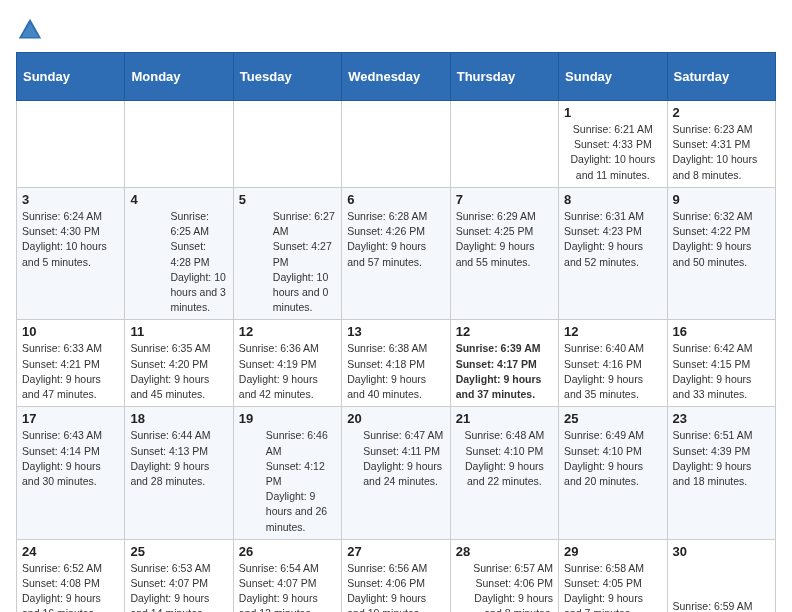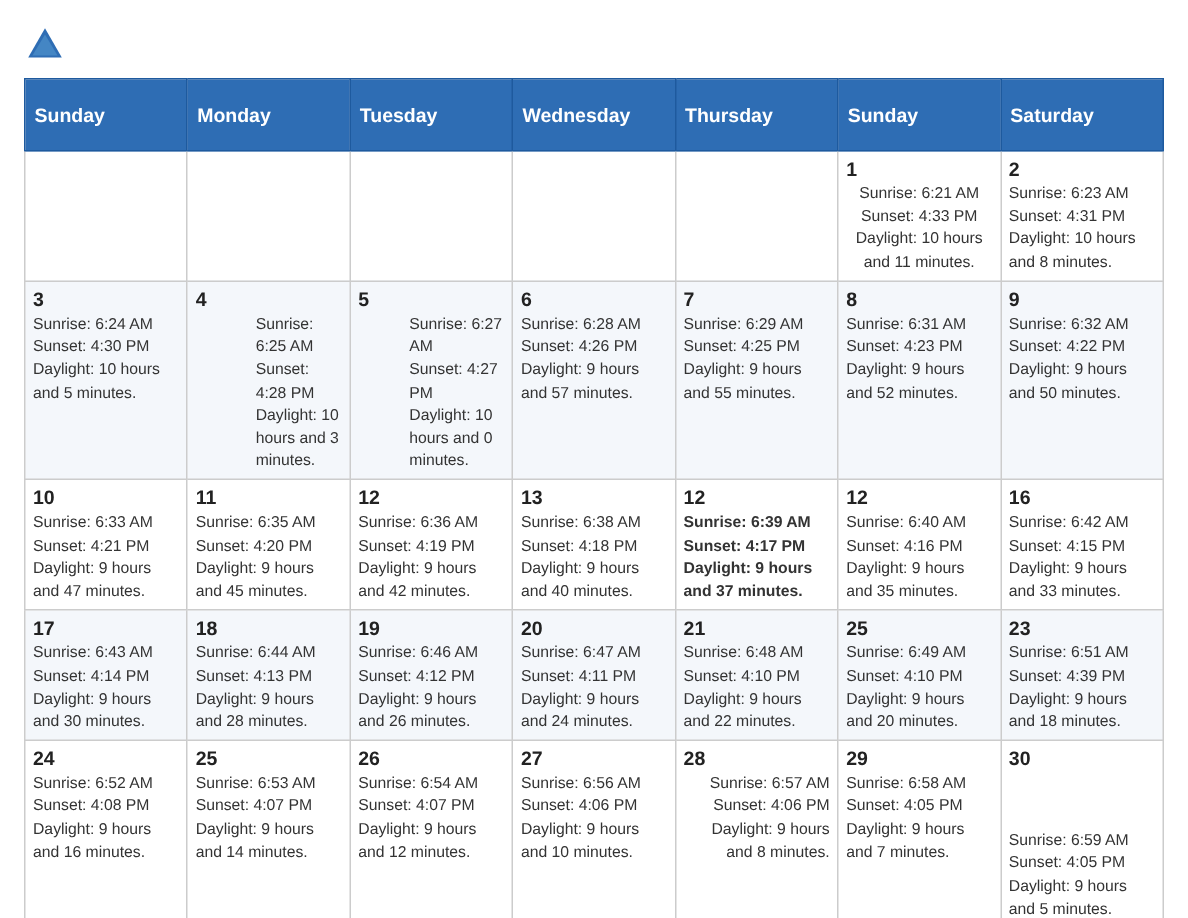--- a/index.html
+++ b/index.html
@@ -246,33 +246,33 @@
 Daylight: 9 hours and 30 minutes.</div>
         </td>
         <td>
           <span class="day-num">18</span>
           <div class="day-info" style="white-space: pre-line;">Sunrise: 6:44 AM
 Sunset: 4:13 PM
 Daylight: 9 hours and 28 minutes.</div>
         </td>
         <td>
           <span class="day-num">19</span>
-          <div class="day-info" style="white-space: pre-line;">Sunrise: 6:46 AM
+          <div class="day-info" style="white-space: pre-line; margin-left: 27px;">Sunrise: 6:46 AM
 Sunset: 4:12 PM
 Daylight: 9 hours and 26 minutes.</div>
         </td>
         <td>
           <span class="day-num">20</span>
-          <div class="day-info" style="white-space: pre-line;">Sunrise: 6:47 AM
+          <div class="day-info" style="white-space: pre-line; margin-left: 16px;">Sunrise: 6:47 AM
 Sunset: 4:11 PM
 Daylight: 9 hours and 24 minutes.</div>
         </td>
         <td>
           <span class="day-num">21</span>
-          <div class="day-info" style="white-space: pre-line;">Sunrise: 6:48 AM
+          <div class="day-info" style="white-space: pre-line; text-align: center;">Sunrise: 6:48 AM
 Sunset: 4:10 PM
 Daylight: 9 hours and 22 minutes.</div>
         </td>
         <td>
           <span class="day-num">25</span>
           <div class="day-info" style="white-space: pre-line;">Sunrise: 6:49 AM
 Sunset: 4:10 PM
 Daylight: 9 hours and 20 minutes.</div>
         </td>
         <td>

